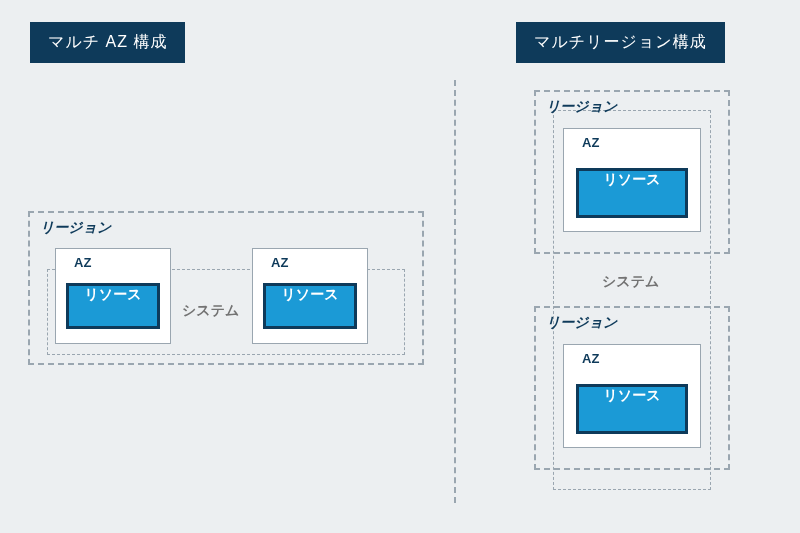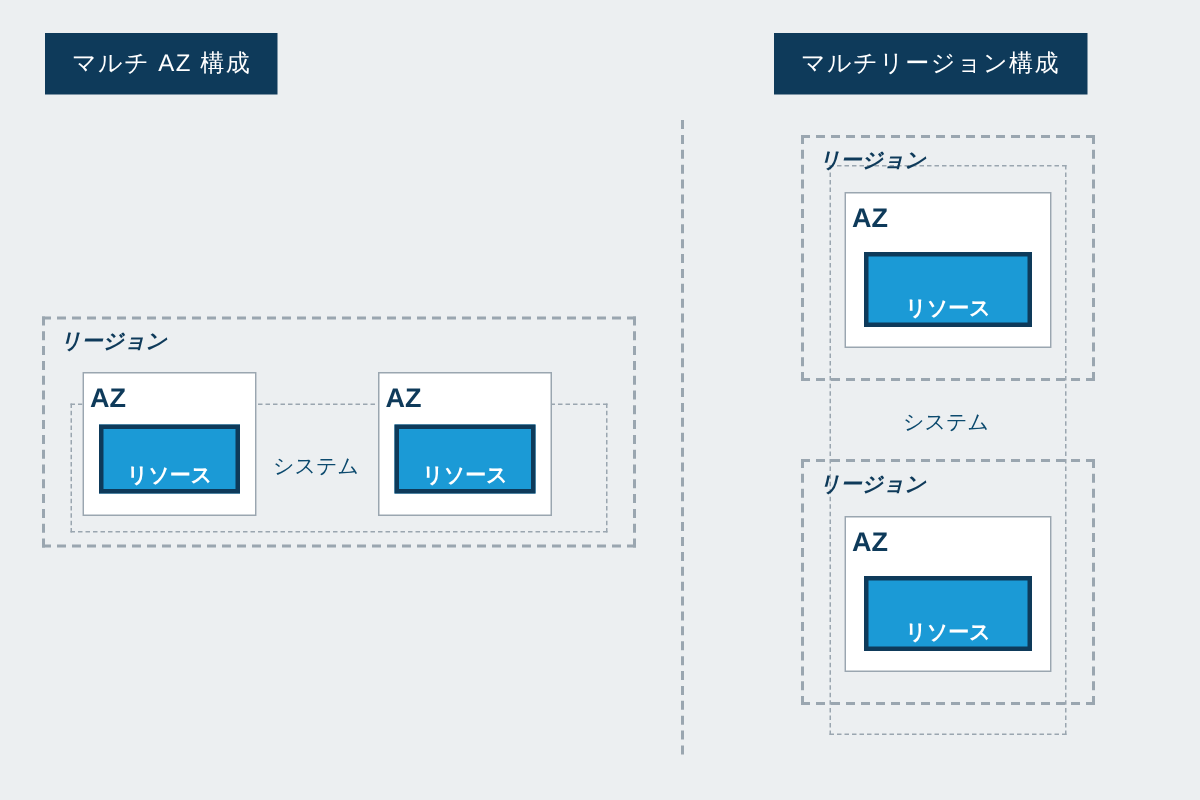--- a/index.html
+++ b/index.html
@@ -42,46 +42,46 @@
     font-weight: 600;
     font-style: italic;
   }
   .system-box {
     position: absolute;
     border: 1.5px dashed #9aa6b0;
     background: transparent;
   }
   .system-label {
     position: absolute;
-    color: #0c4a6e;
+    color: #737373;
     font-size: 14px;
-    font-weight: 400;
+    font-weight: 700;
   }
   .az-box {
     position: absolute;
     border: 1.5px solid #9aa6b0;
     background: #fff;
   }
   .az-label {
     position: absolute;
     top: 6px;
-    left: 4px;
+    left: 18px;
     color: #0e3a5a;
-    font-size: 18px;
+    font-size: 13px;
     font-weight: 700;
   }
   .resource-box {
     position: absolute;
     background: #1b9ad6;
     border: 3px solid #0e3a5a;
     color: #fff;
     font-size: 14px;
     font-weight: 600;
     display: flex;
-    align-items: flex-end;
+    align-items: flex-start;
     justify-content: center;
   }
 </style>
 </head>
 <body>
 
 <div class="title-box" style="top:22px; left:30px;">
   <span>マルチ AZ 構成</span>
 </div>
 

